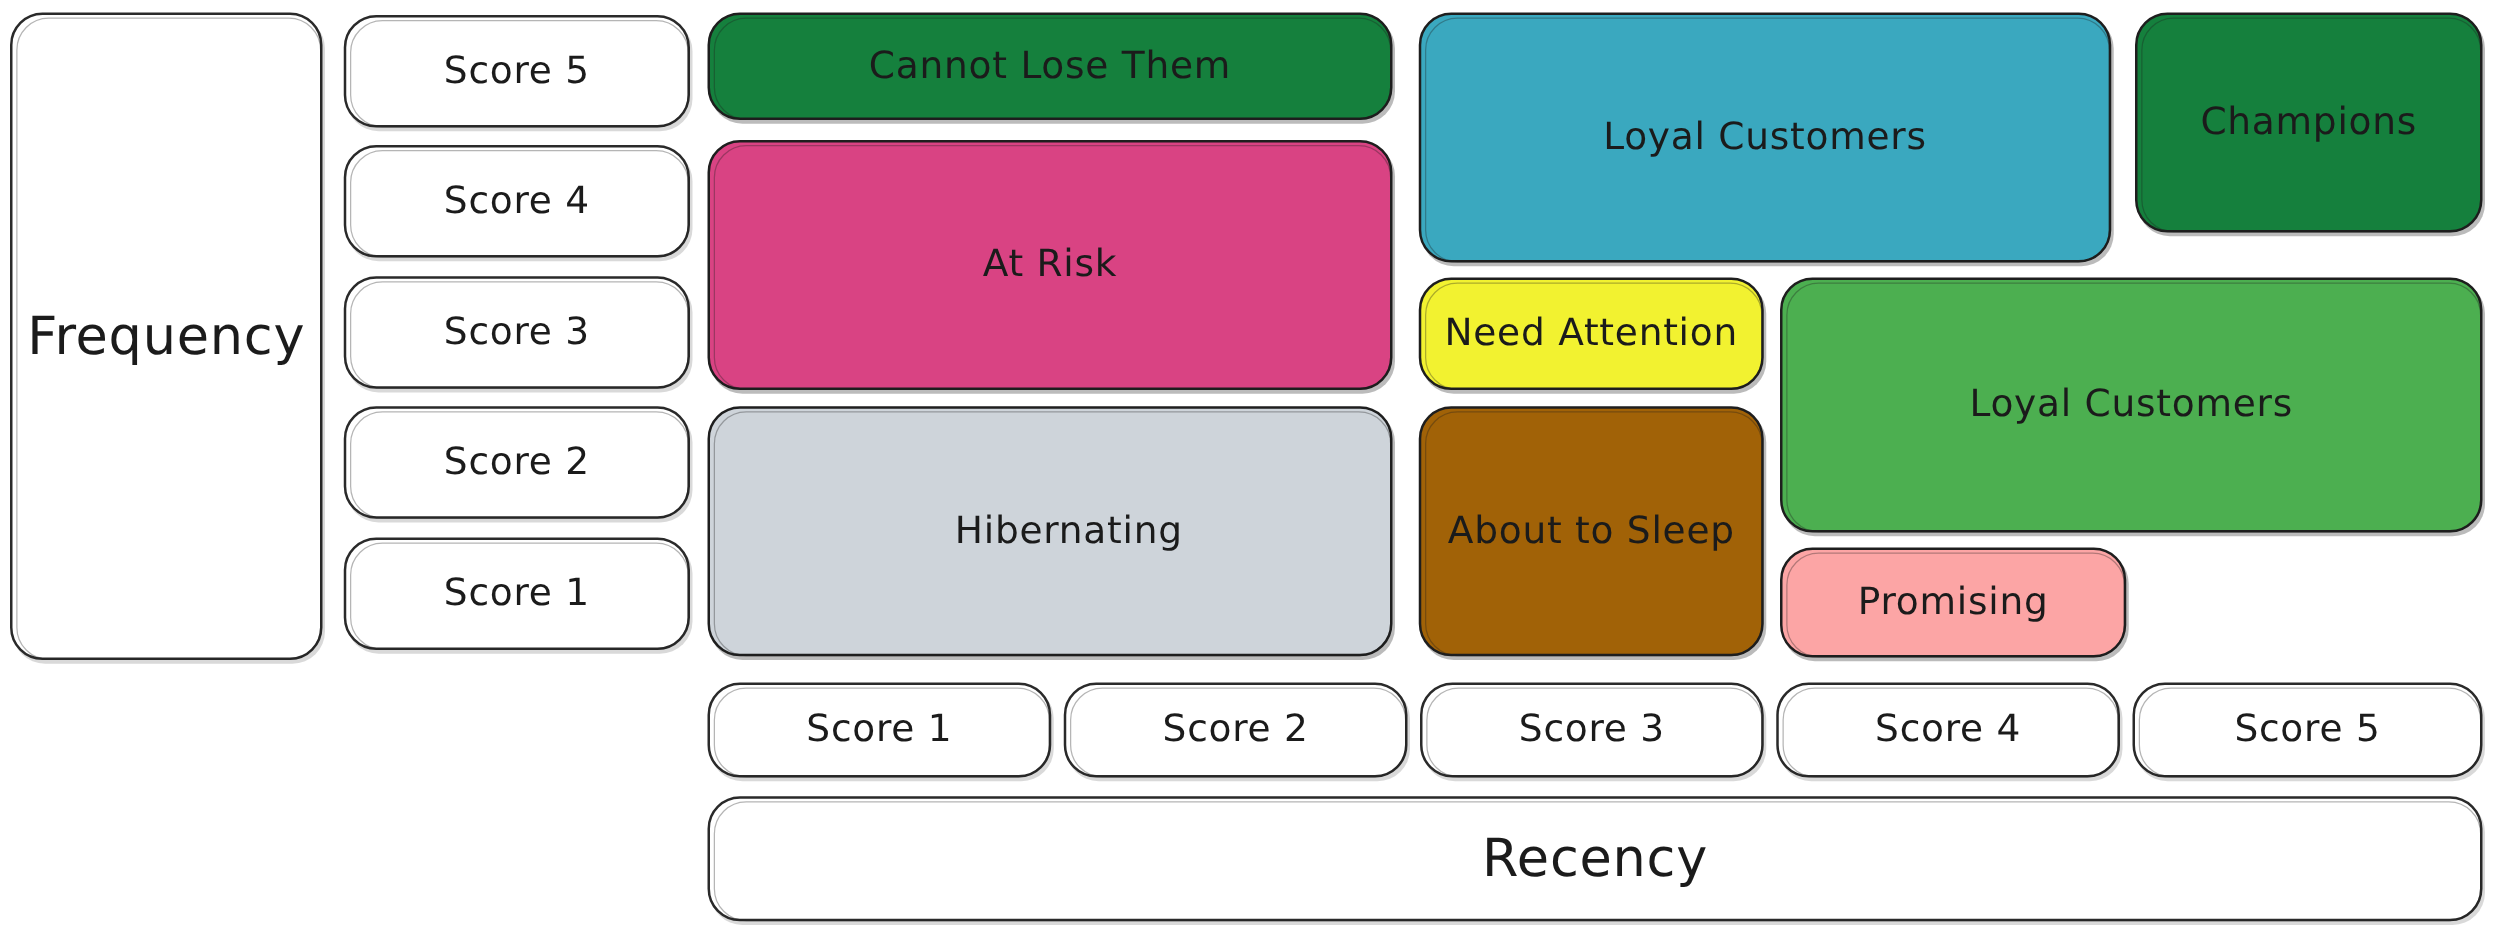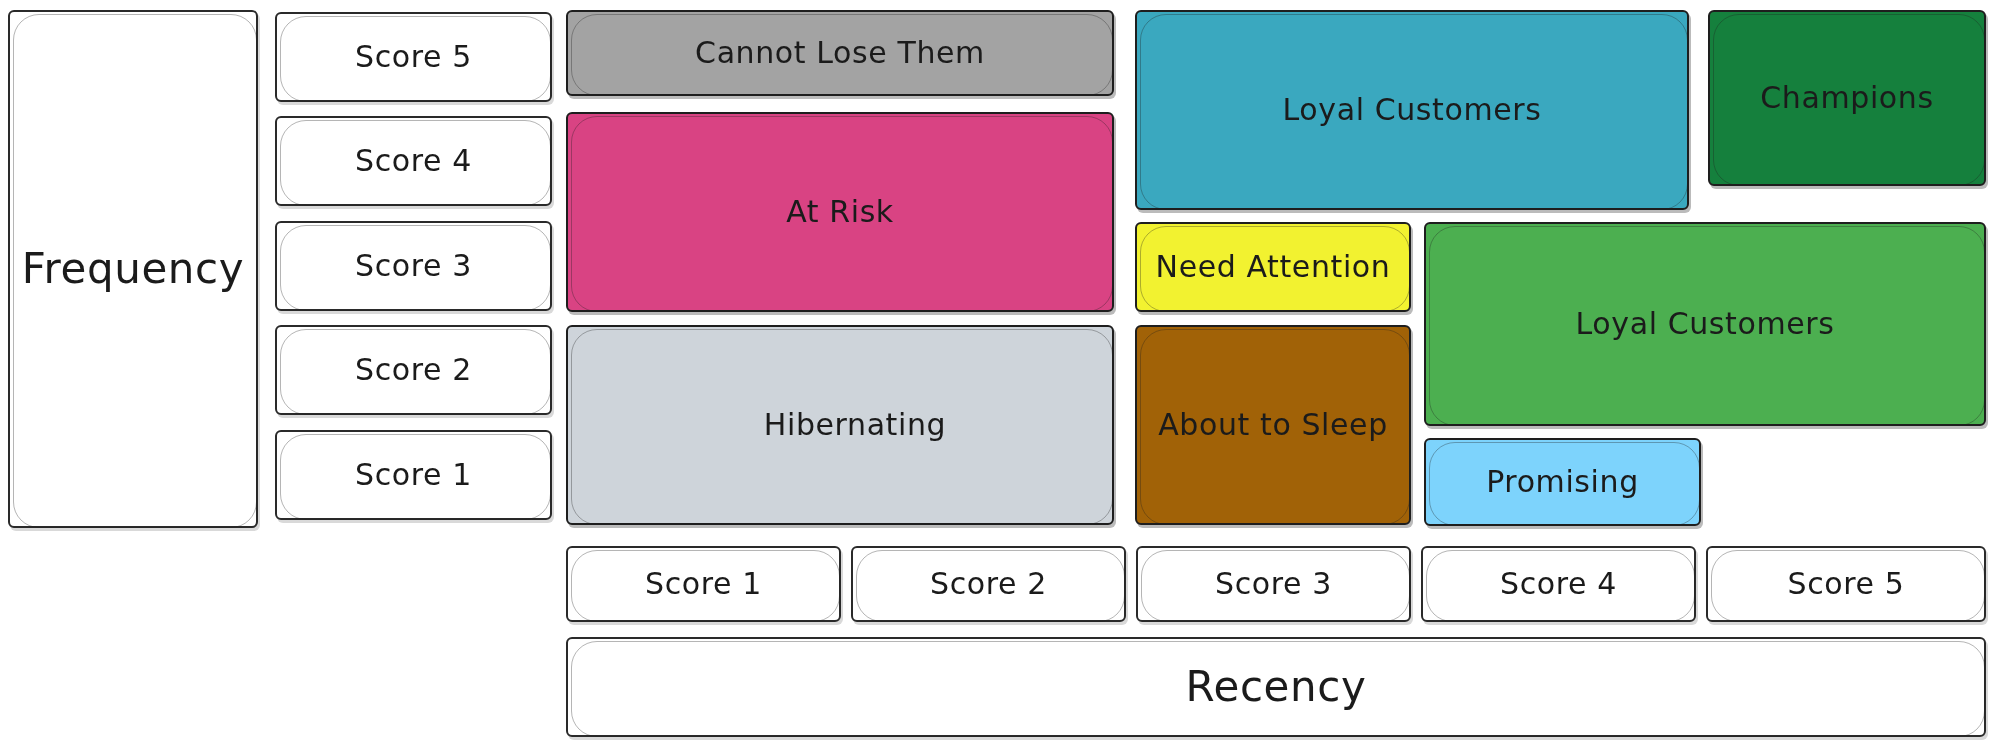--- a/index.html
+++ b/index.html
@@ -14,21 +14,21 @@
     position: relative;
     width: 2000px;
     height: 753px;
     background: #ffffff;
     overflow: hidden;
   }
   .box {
     position: absolute;
     box-sizing: border-box;
     border: 2px solid #1e1e1e;
-    border-radius: 6px;
+    border-radius: 26px;
     display: flex;
     align-items: center;
     justify-content: center;
     text-align: center;
     color: #1b1b1b;
     font-family: "DejaVu Sans", sans-serif;
     font-size: 30px;
     font-weight: 400;
     letter-spacing: 0.6px;
     line-height: 1.15;
@@ -82,21 +82,21 @@
   <div class="box plain" style="left:275px; top:221px; width:277px; height:90px;">
     <span class="label">Score 3</span>
   </div>
   <div class="box plain" style="left:275px; top:325px; width:277px; height:90px;">
     <span class="label">Score 2</span>
   </div>
   <div class="box plain" style="left:275px; top:430px; width:277px; height:90px;">
     <span class="label">Score 1</span>
   </div>
 
-  <div class="box filled" style="left:566px; top:10px; width:548px; height:86px; background:#a3a3a3;">
+  <div class="box filled" style="left:566px; top:10px; width:548px; height:86px; background:#15803d;">
     <span class="label">Cannot Lose Them</span>
   </div>
 
   <div class="box filled" style="left:566px; top:112px; width:548px; height:200px; background:#d94383;">
     <span class="label">At Risk</span>
   </div>
 
   <div class="box filled" style="left:566px; top:325px; width:548px; height:200px; background:#ced4da;padding-left:40px;">
     <span class="label">Hibernating</span>
   </div>
@@ -114,21 +114,21 @@
   </div>
 
   <div class="box filled" style="left:1424px; top:222px; width:562px; height:204px; background:#4caf50;">
     <span class="label">Loyal Customers</span>
   </div>
 
   <div class="box filled" style="left:1135px; top:325px; width:276px; height:200px; background:#a16207;">
     <span class="label">About to Sleep</span>
   </div>
 
-  <div class="box filled" style="left:1424px; top:438px; width:277px; height:88px; background:#7dd3fc;">
+  <div class="box filled" style="left:1424px; top:438px; width:277px; height:88px; background:#fca5a5;">
     <span class="label">Promising</span>
   </div>
 
 
   <div class="box plain" style="left:566px; top:546px; width:275px; height:76px;">
     <span class="label">Score 1</span>
   </div>
   <div class="box plain" style="left:851px; top:546px; width:275px; height:76px;">
     <span class="label">Score 2</span>
   </div>

